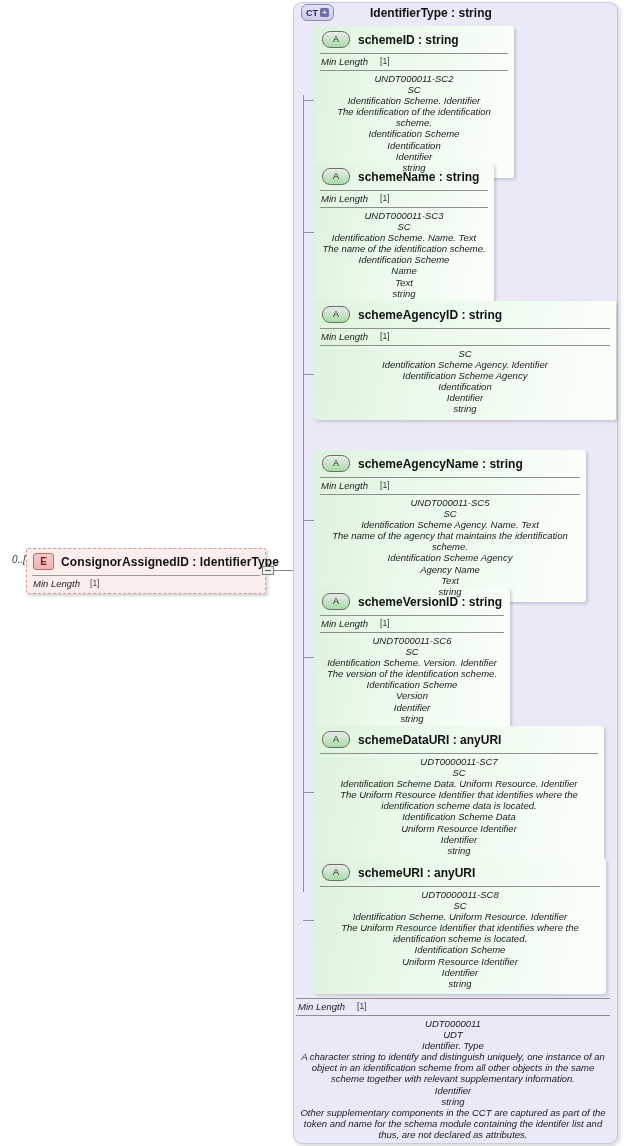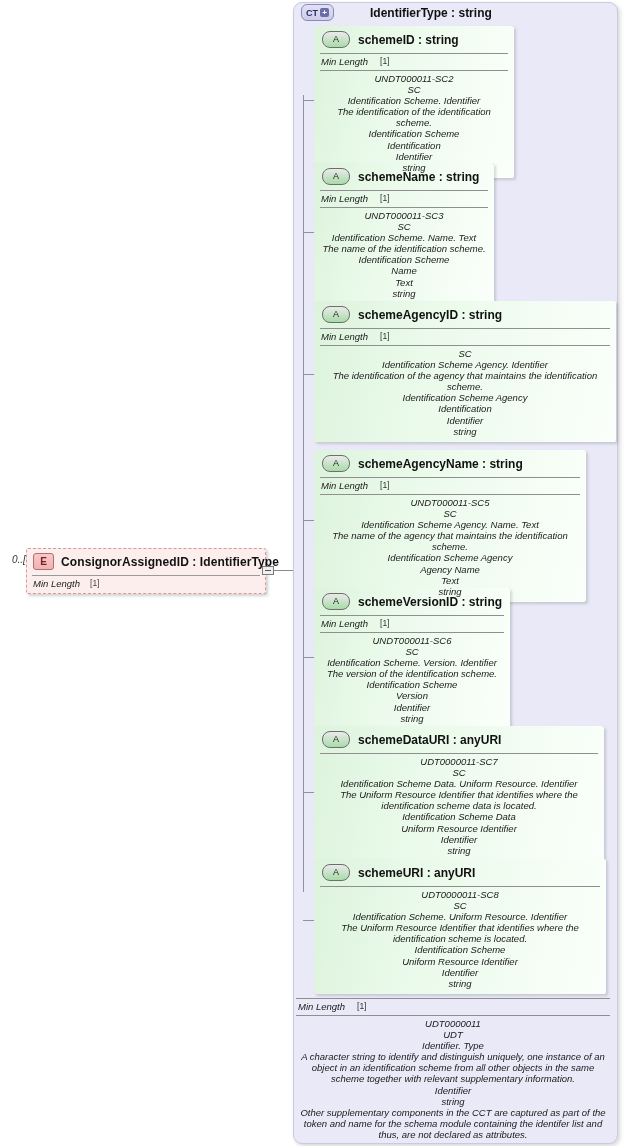--- a/index.html
+++ b/index.html
@@ -158,21 +158,20 @@
     <div class="stub" style="top: 374px;"></div>
     <div class="attr" style="top: 301px; width: 302px;">
       <div class="attr-head">
         <span class="badge-a">A</span>
         <span class="attr-title">schemeAgencyID : string</span>
       </div>
       <div class="facet"><span>Min Length</span><span class="occ">[1]</span></div>
       <div class="doc">
         <div>SC</div>
         <div>Identification Scheme Agency. Identifier</div>
-        <div>The identification of the agency that maintains the identification scheme.</div>
         <div>Identification Scheme Agency</div>
         <div>Identification</div>
         <div>Identifier</div>
         <div>string</div>
       </div>
     </div>
     <div class="stub" style="top: 520px;"></div>
     <div class="attr" style="top: 450px; width: 272px;">
       <div class="attr-head">
         <span class="badge-a">A</span>

